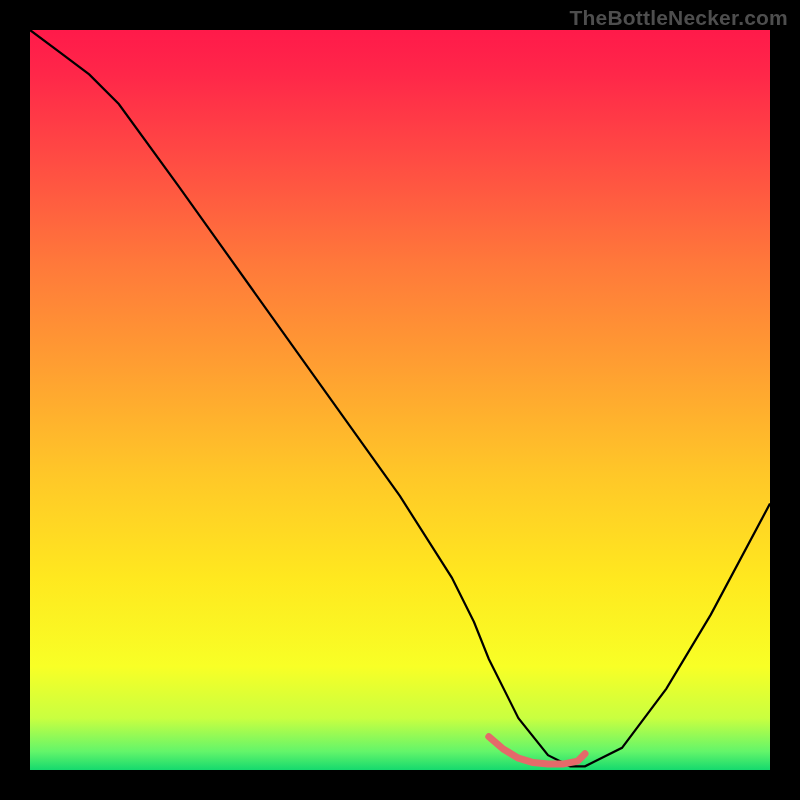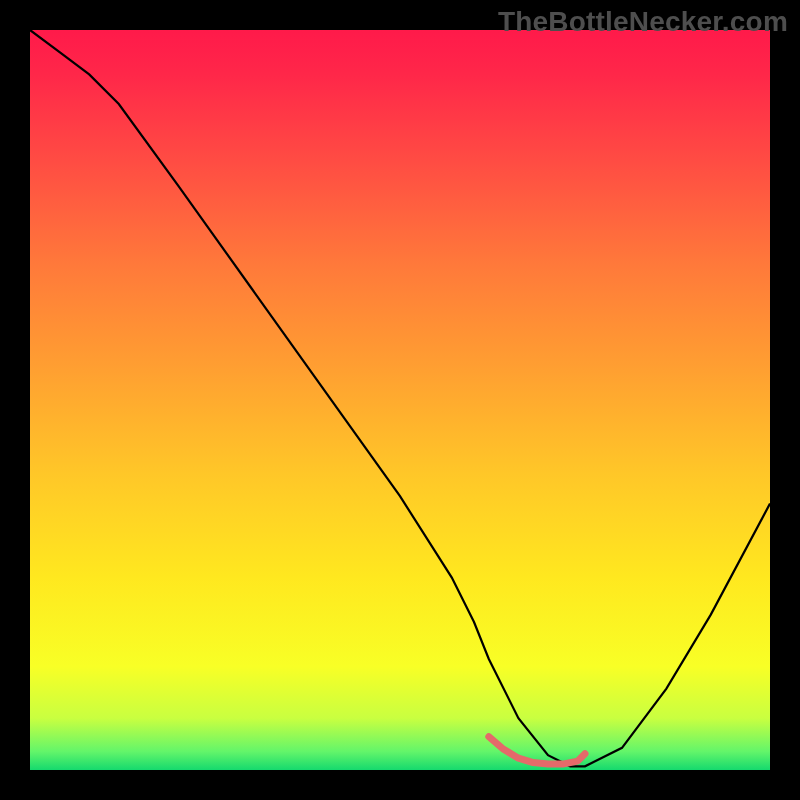--- a/index.html
+++ b/index.html
@@ -24,21 +24,21 @@
     left: 0;
     top: 0;
     width: 740px;
     height: 740px;
   }
   .watermark {
     position: absolute;
     top: 6px;
     right: 12px;
     color: #4e4e4e;
-    font-size: 28px;
+    font-size: 21px;
     font-weight: 600;
     letter-spacing: 0.2px;
     user-select: none;
   }
 </style>
 </head>
 <body>
 
 <div class="frame">
   <svg class="plot" viewBox="0 0 740 740">

